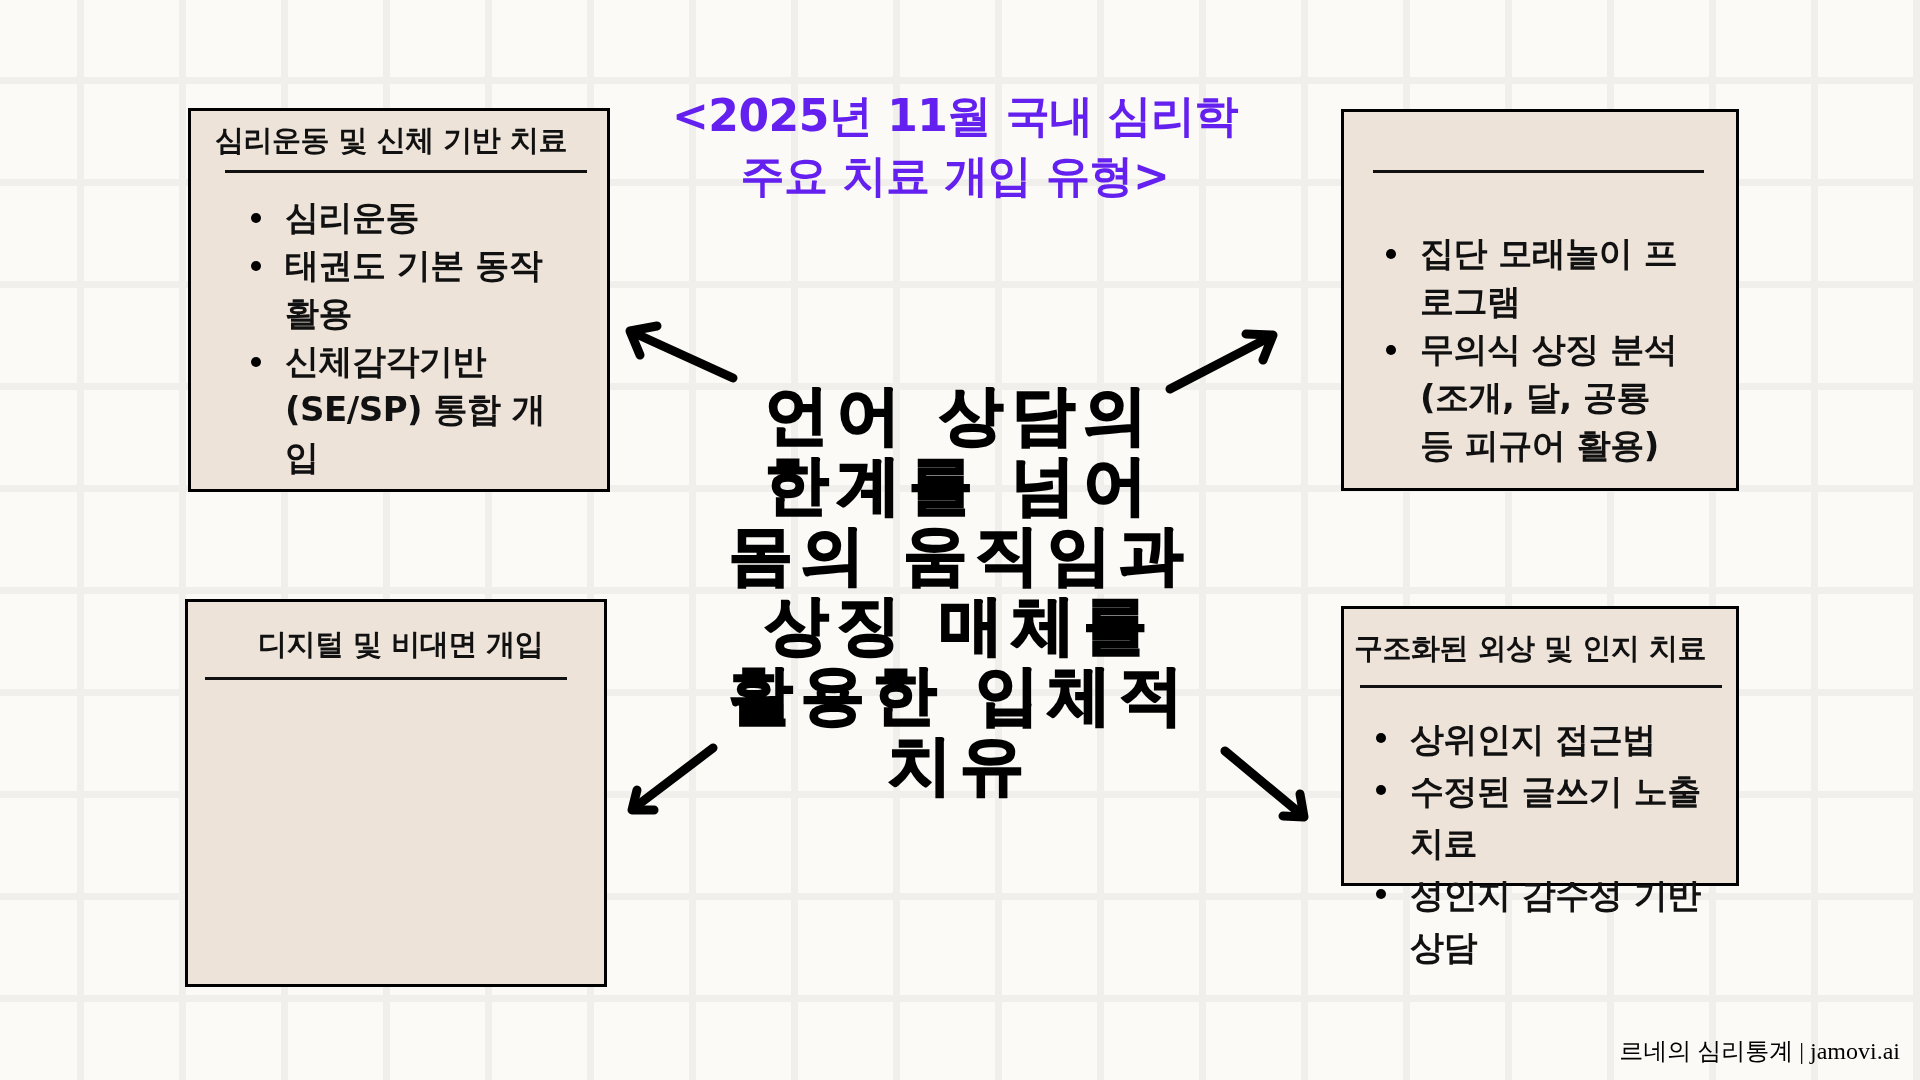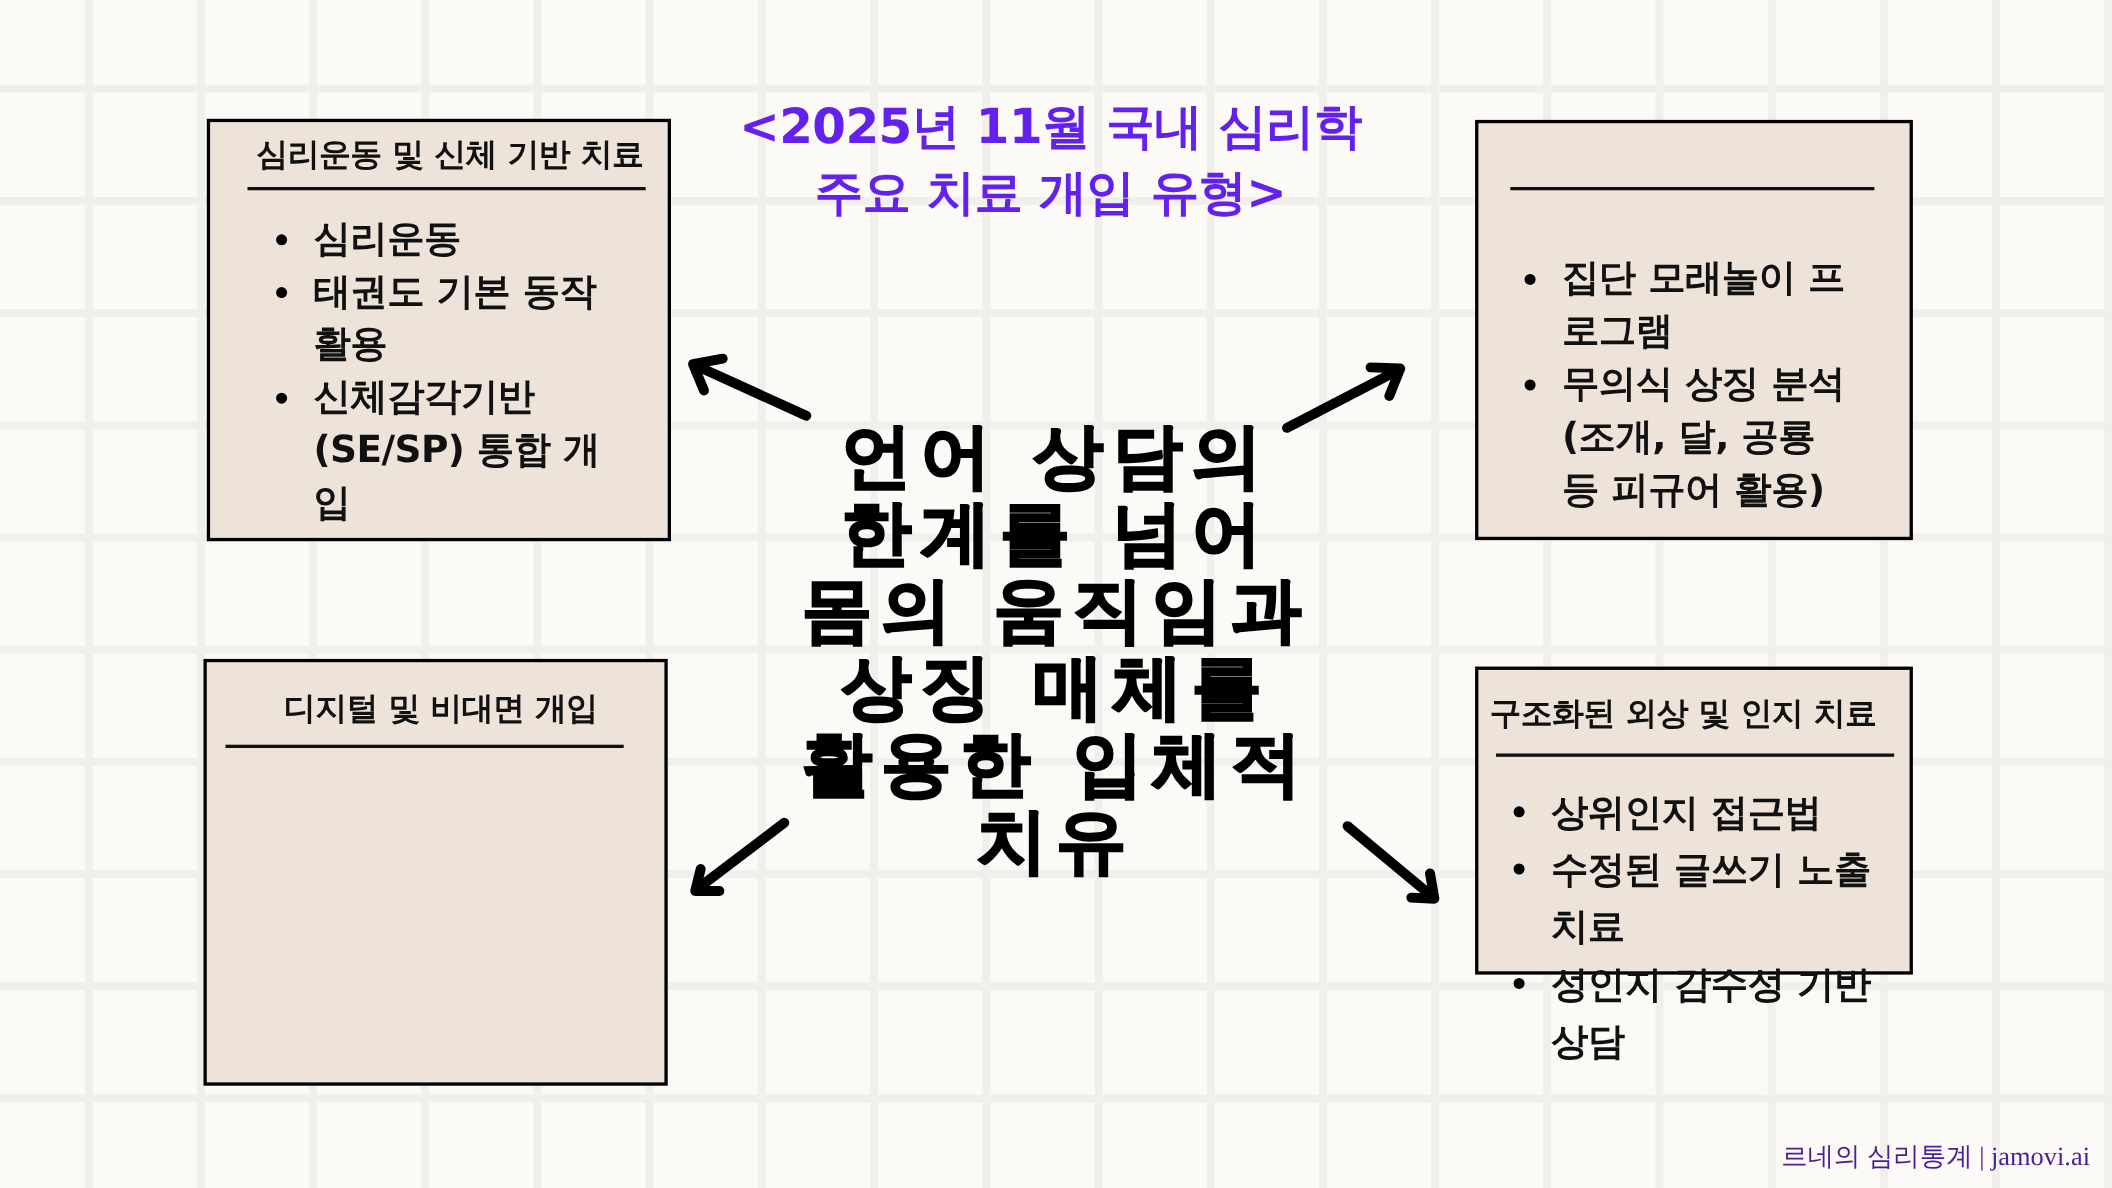--- a/index.html
+++ b/index.html
@@ -42,21 +42,21 @@
   .headline {
     position:absolute; left:690px; width:540px; top:380px;
     text-align:center; color:#000; font-weight:900;
     font-size:64px; line-height:70px; letter-spacing:8px;
     font-family:"DejaVu Sans", sans-serif;
     -webkit-text-stroke:2px #000;
   }
   .footer {
     position:absolute; right:20px; top:1035px;
     font-family:"Liberation Serif", "DejaVu Serif", serif;
-    font-size:24px; color:#4c1d95; white-space:nowrap;
+    font-size:24px; color:#000000; white-space:nowrap;
   }
   svg.arrows { position:absolute; left:0; top:0; }
 </style>
 </head>
 <body>
 
 <svg class="arrows" width="1920" height="1080" viewBox="0 0 1920 1080">
   <g stroke="#000" stroke-width="9" stroke-linecap="round" stroke-linejoin="round" fill="none">
     <g>
       <line x1="733" y1="378" x2="632" y2="332"></line>
@@ -85,21 +85,21 @@
 <div class="headline">
   <div>언어 상담의</div>
   <div>한계를 넘어</div>
   <div>몸의 움직임과</div>
   <div>상징 매체를</div>
   <div>활용한 입체적</div>
   <div>치유</div>
 </div>
 
 <div class="box" style="left:188px;top:108px;width:422px;height:384px;">
-  <div class="box-title" style="left:24px;top:10px;margin-left:18px;">심리운동 및 신체 기반 치료</div>
+  <div class="box-title" style="left:24px;top:10px;">심리운동 및 신체 기반 치료</div>
   <div class="box-rule" style="left:34px;width:362px;top:59px;"></div>
   <ul class="box-list" style="left:60px;top:82px;width:300px;">
     <li>심리운동</li>
     <li>태권도  기본  동작 활용</li>
     <li>신체감각기반 (SE/SP) 통합 개입</li>
   </ul>
 </div>
 
 <div class="box" style="left:1341px;top:109px;width:398px;height:382px;">
   <div class="box-rule" style="left:29px;width:331px;top:58px;"></div>

